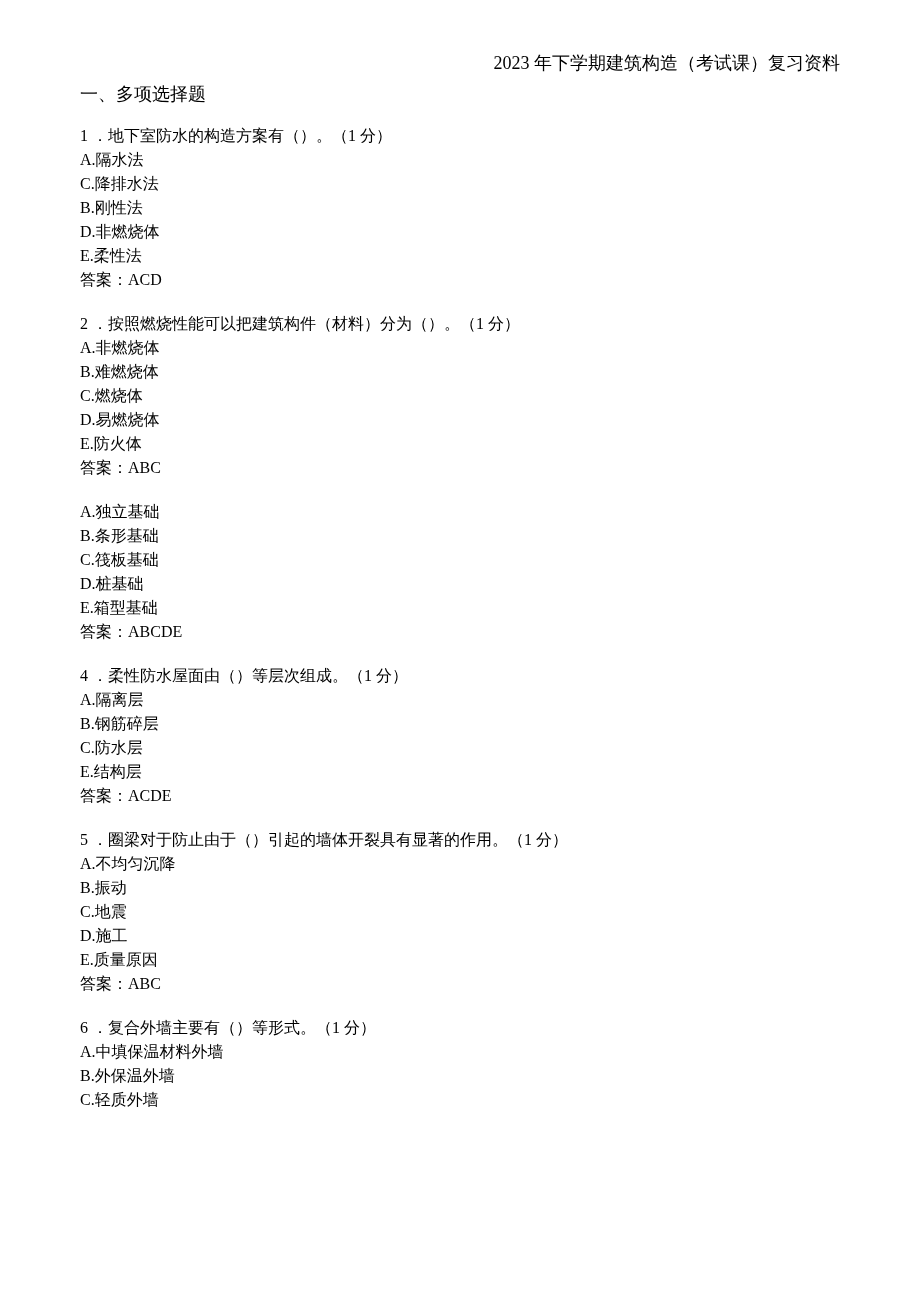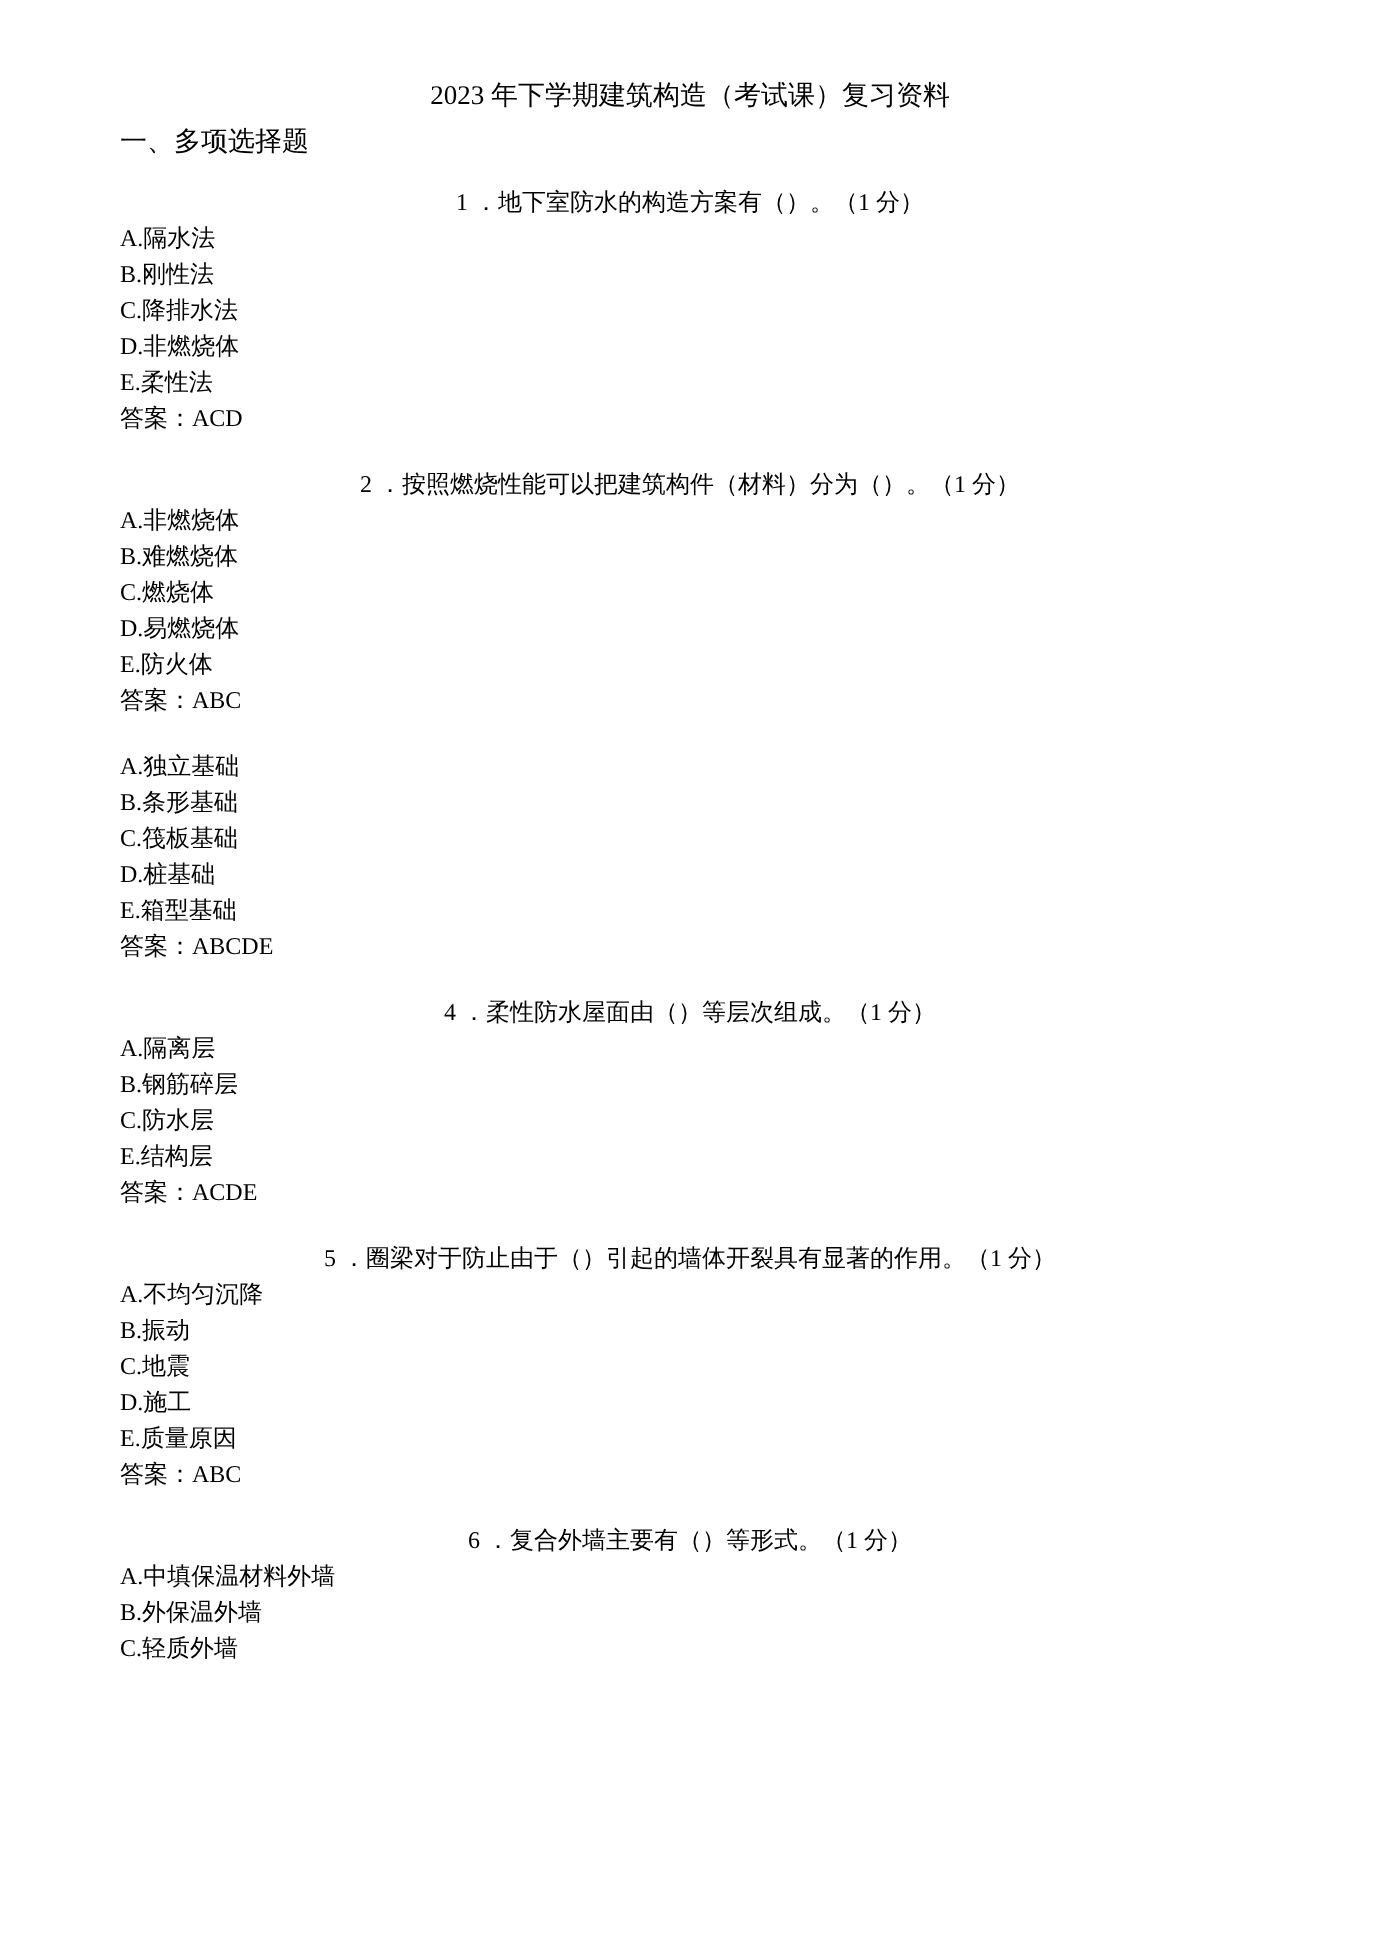--- a/index.html
+++ b/index.html
@@ -7,56 +7,55 @@
       font-size: 16px;
       line-height: 1.5;
       color: #000;
       background: #fff;
       margin: 0;
       padding: 50px 80px;
       width: 920px;
       box-sizing: border-box;
     }
     .title {
-      text-align: center;
+      text-align: right;
       font-size: 18px;
       margin-bottom: 4px;
     }
     .section-heading {
       font-size: 18px;
       margin-bottom: 16px;
     }
     .question {
       margin-bottom: 20px;
     }
     .question-text {
       margin-bottom: 0;
-      text-align: center;
     }
     .option {
       margin: 0;
     }
     .answer {
       margin: 0;
     }
     .qnum::after {
       content: " ";
     }
   </style>
 </head>
 <body>
 
 <div class="title">2023 年下学期建筑构造（考试课）复习资料</div>
 <div class="section-heading">一、多项选择题</div>
 
 <div class="question">
   <div class="question-text"><span class="qnum">1</span><span>．地下室防水的构造方案有（）。（1 分）</span></div>
   <div class="option">A.隔水法</div>
+  <div class="option">C.降排水法</div>
   <div class="option">B.刚性法</div>
-  <div class="option">C.降排水法</div>
   <div class="option">D.非燃烧体</div>
   <div class="option">E.柔性法</div>
   <div class="answer">答案：ACD</div>
 </div>
 
 <div class="question">
   <div class="question-text"><span class="qnum">2</span><span>．按照燃烧性能可以把建筑构件（材料）分为（）。（1 分）</span></div>
   <div class="option">A.非燃烧体</div>
   <div class="option">B.难燃烧体</div>
   <div class="option">C.燃烧体</div>

